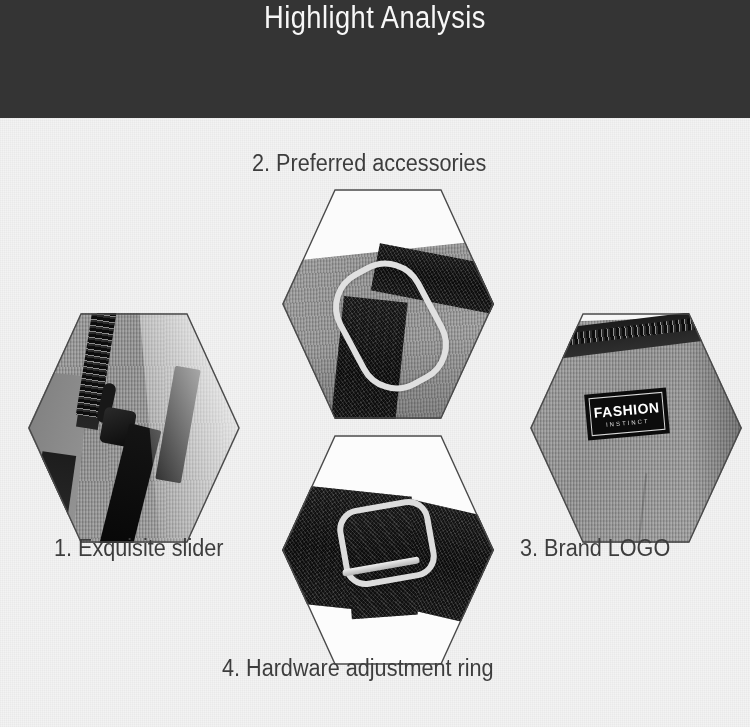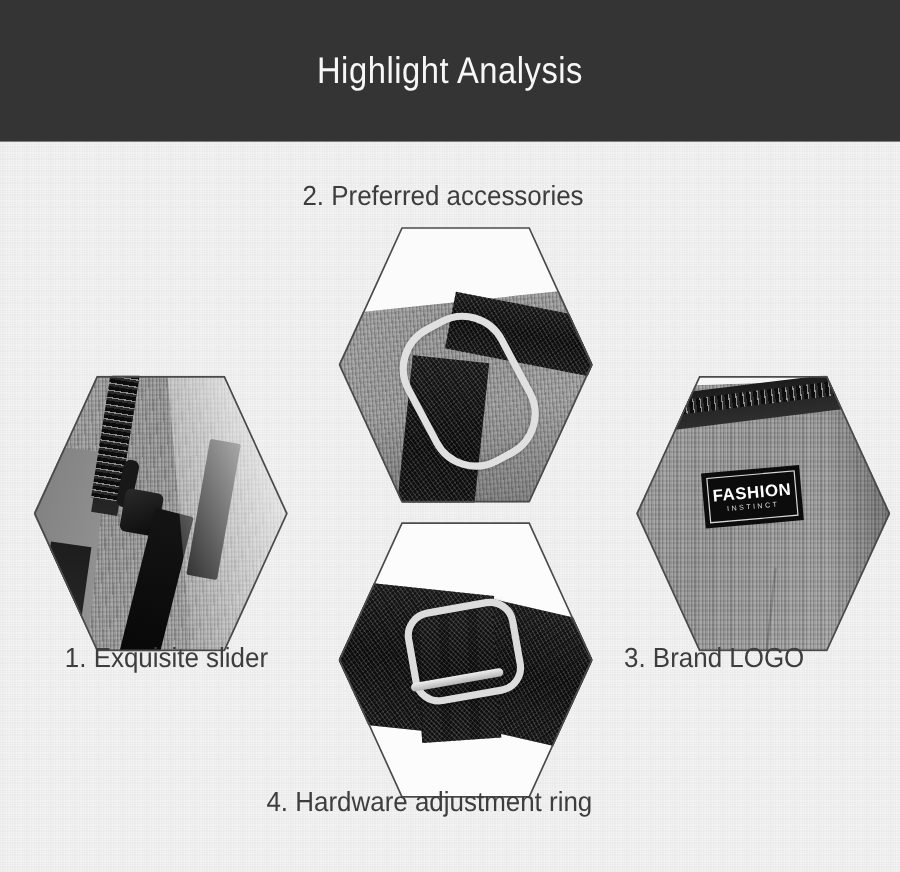--- a/index.html
+++ b/index.html
@@ -26,21 +26,21 @@
 
   
   #header-banner {
     position: absolute;
     left: 0;
     top: 0;
     width: 750px;
     height: 118px;
     background: #343434;
     display: flex;
-    align-items: center;
+    align-items: flex-start;
     justify-content: center;
   }
   #header-title {
     color: #f7f7f7;
     font-size: 31px;
     letter-spacing: 0.5px;
     font-weight: 400;
     transform: scaleX(0.88);
     white-space: nowrap;
   }

